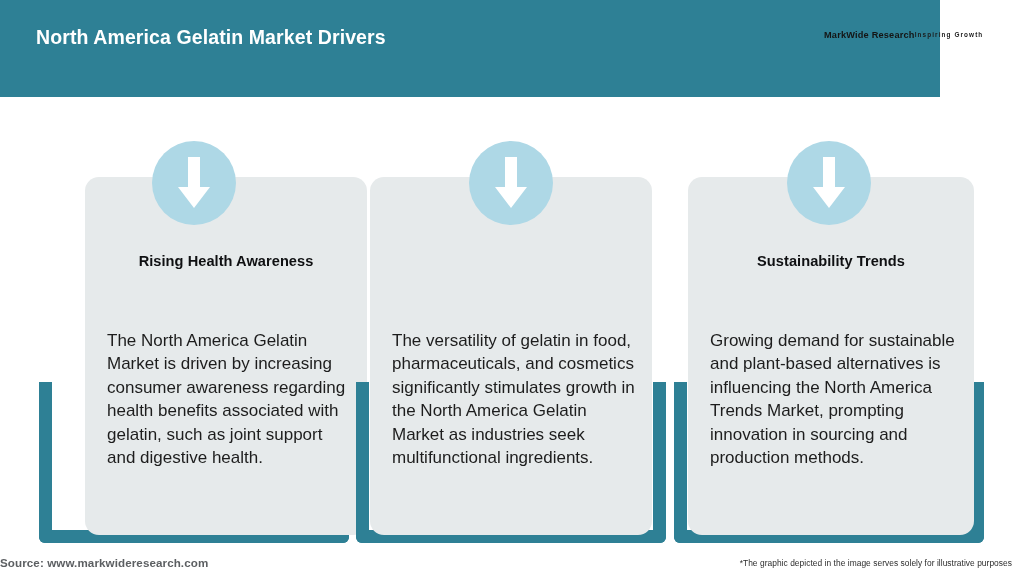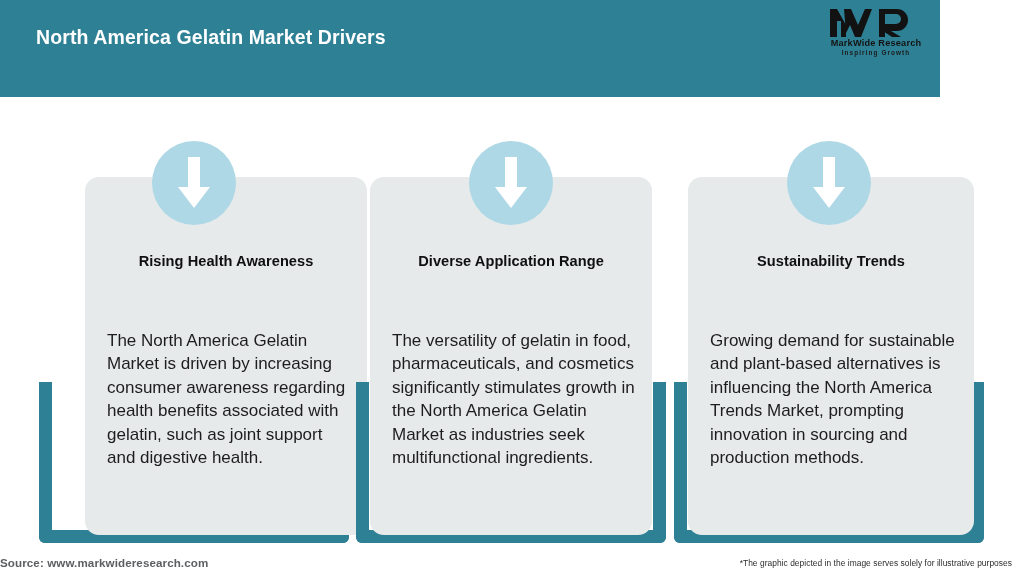--- a/index.html
+++ b/index.html
@@ -32,21 +32,20 @@
     letter-spacing: 0.1px;
     white-space: nowrap;
   }
 
   
   #brand-logo {
     position: absolute;
     right: 12px; top: 8px;
     width: 104px; height: 54px;
     display: flex;
-    flex-direction: column;
     align-items: center;
     justify-content: flex-start;
   }
   #logo-mark { display: block; }
   #logo-name {
     font-size: 9.2px;
     font-weight: bold;
     color: #141414;
     letter-spacing: 0.2px;
     line-height: 1.05;
@@ -174,21 +173,20 @@
     <svg width="34" height="52" viewBox="0 0 34 52">
       <polygon points="11,0 23,0 23,30 33,30 17,51 1,30 11,30" fill="#FFFFFF"></polygon>
     </svg>
   </div>
 </div>
 
 <div class="card-group">
   <div class="accent-frame" style="left:356px; top:382px; width:310px; height:161px;"></div>
 
   <div class="card" style="left:370px; top:177px; width:282px; height:358px;">
-    <div class="card-heading">Diverse Application Range</div>
     <div class="card-body">The versatility of gelatin in food, pharmaceuticals, and cosmetics significantly stimulates growth in the North America Gelatin Market as industries seek multifunctional ingredients.</div>
   </div>
 
   <div class="arrow-badge" style="left:469px; top:141px;">
     <svg width="34" height="52" viewBox="0 0 34 52">
       <polygon points="11,0 23,0 23,30 33,30 17,51 1,30 11,30" fill="#FFFFFF"></polygon>
     </svg>
   </div>
 </div>
 

